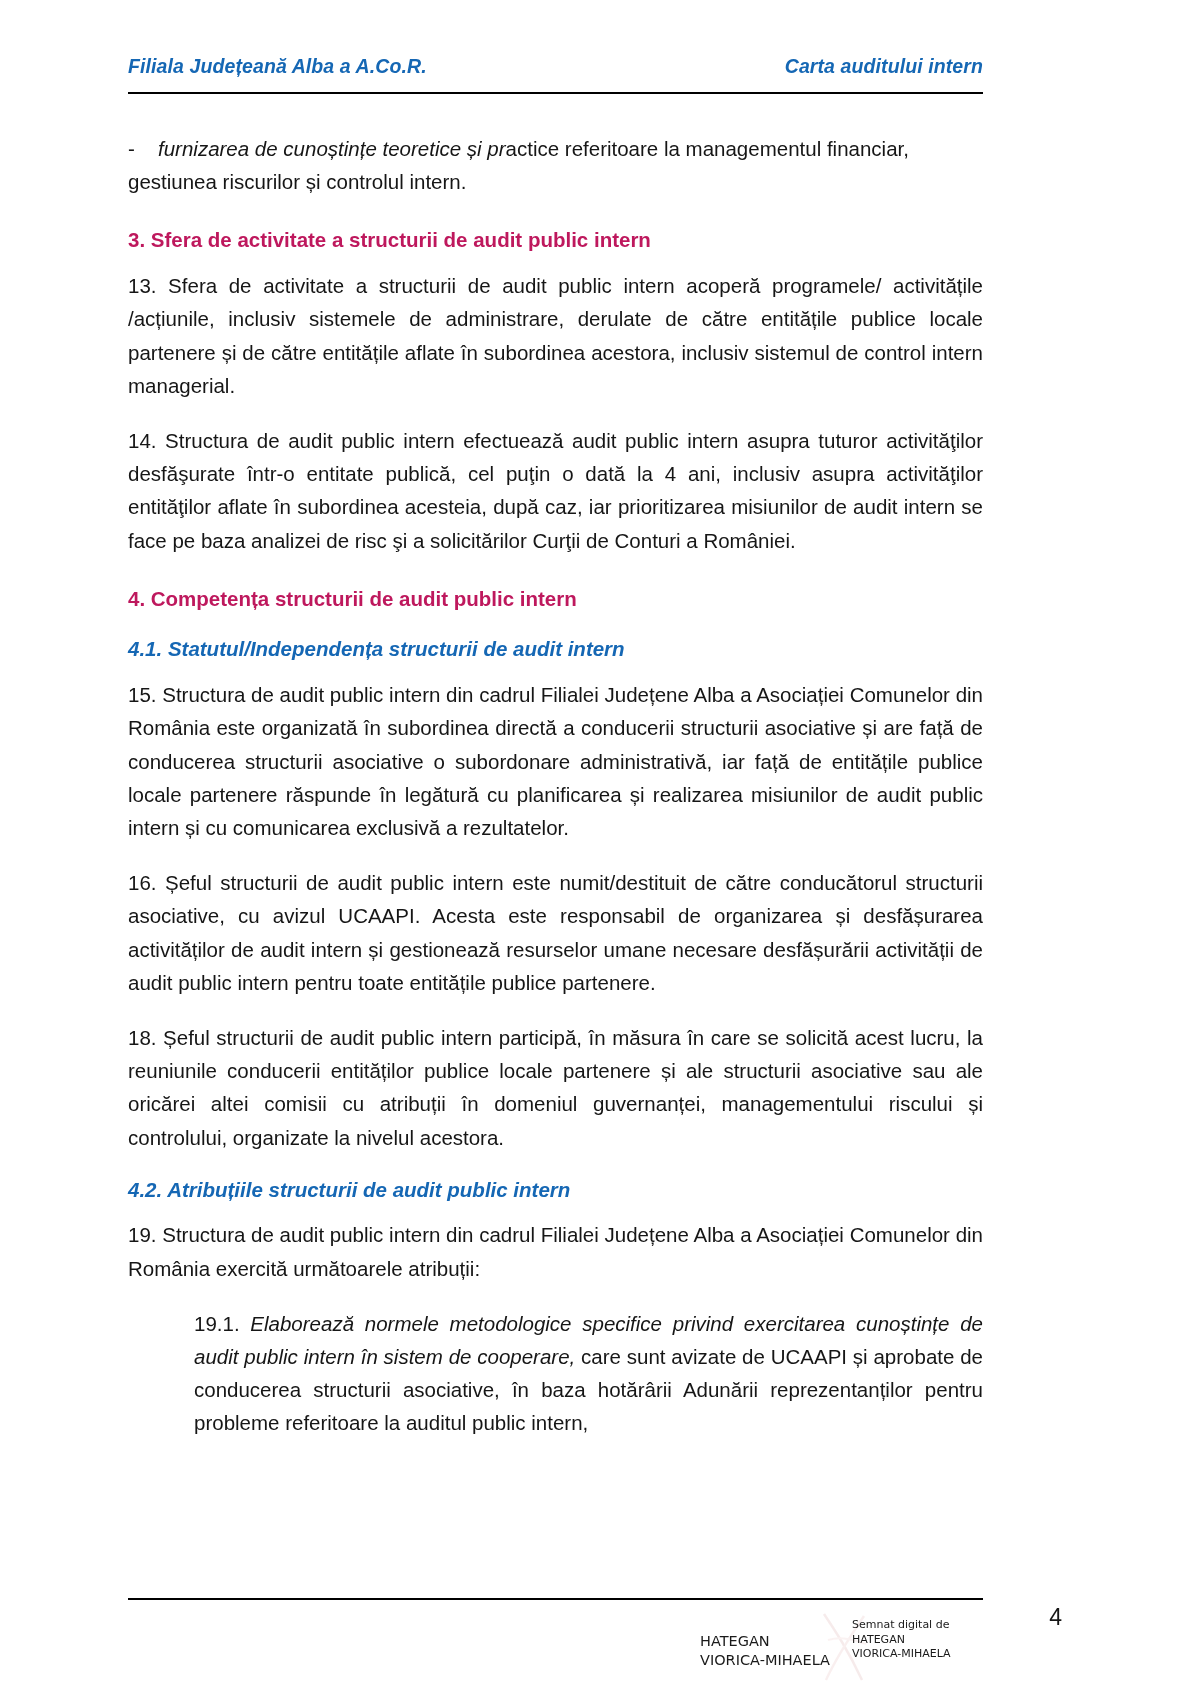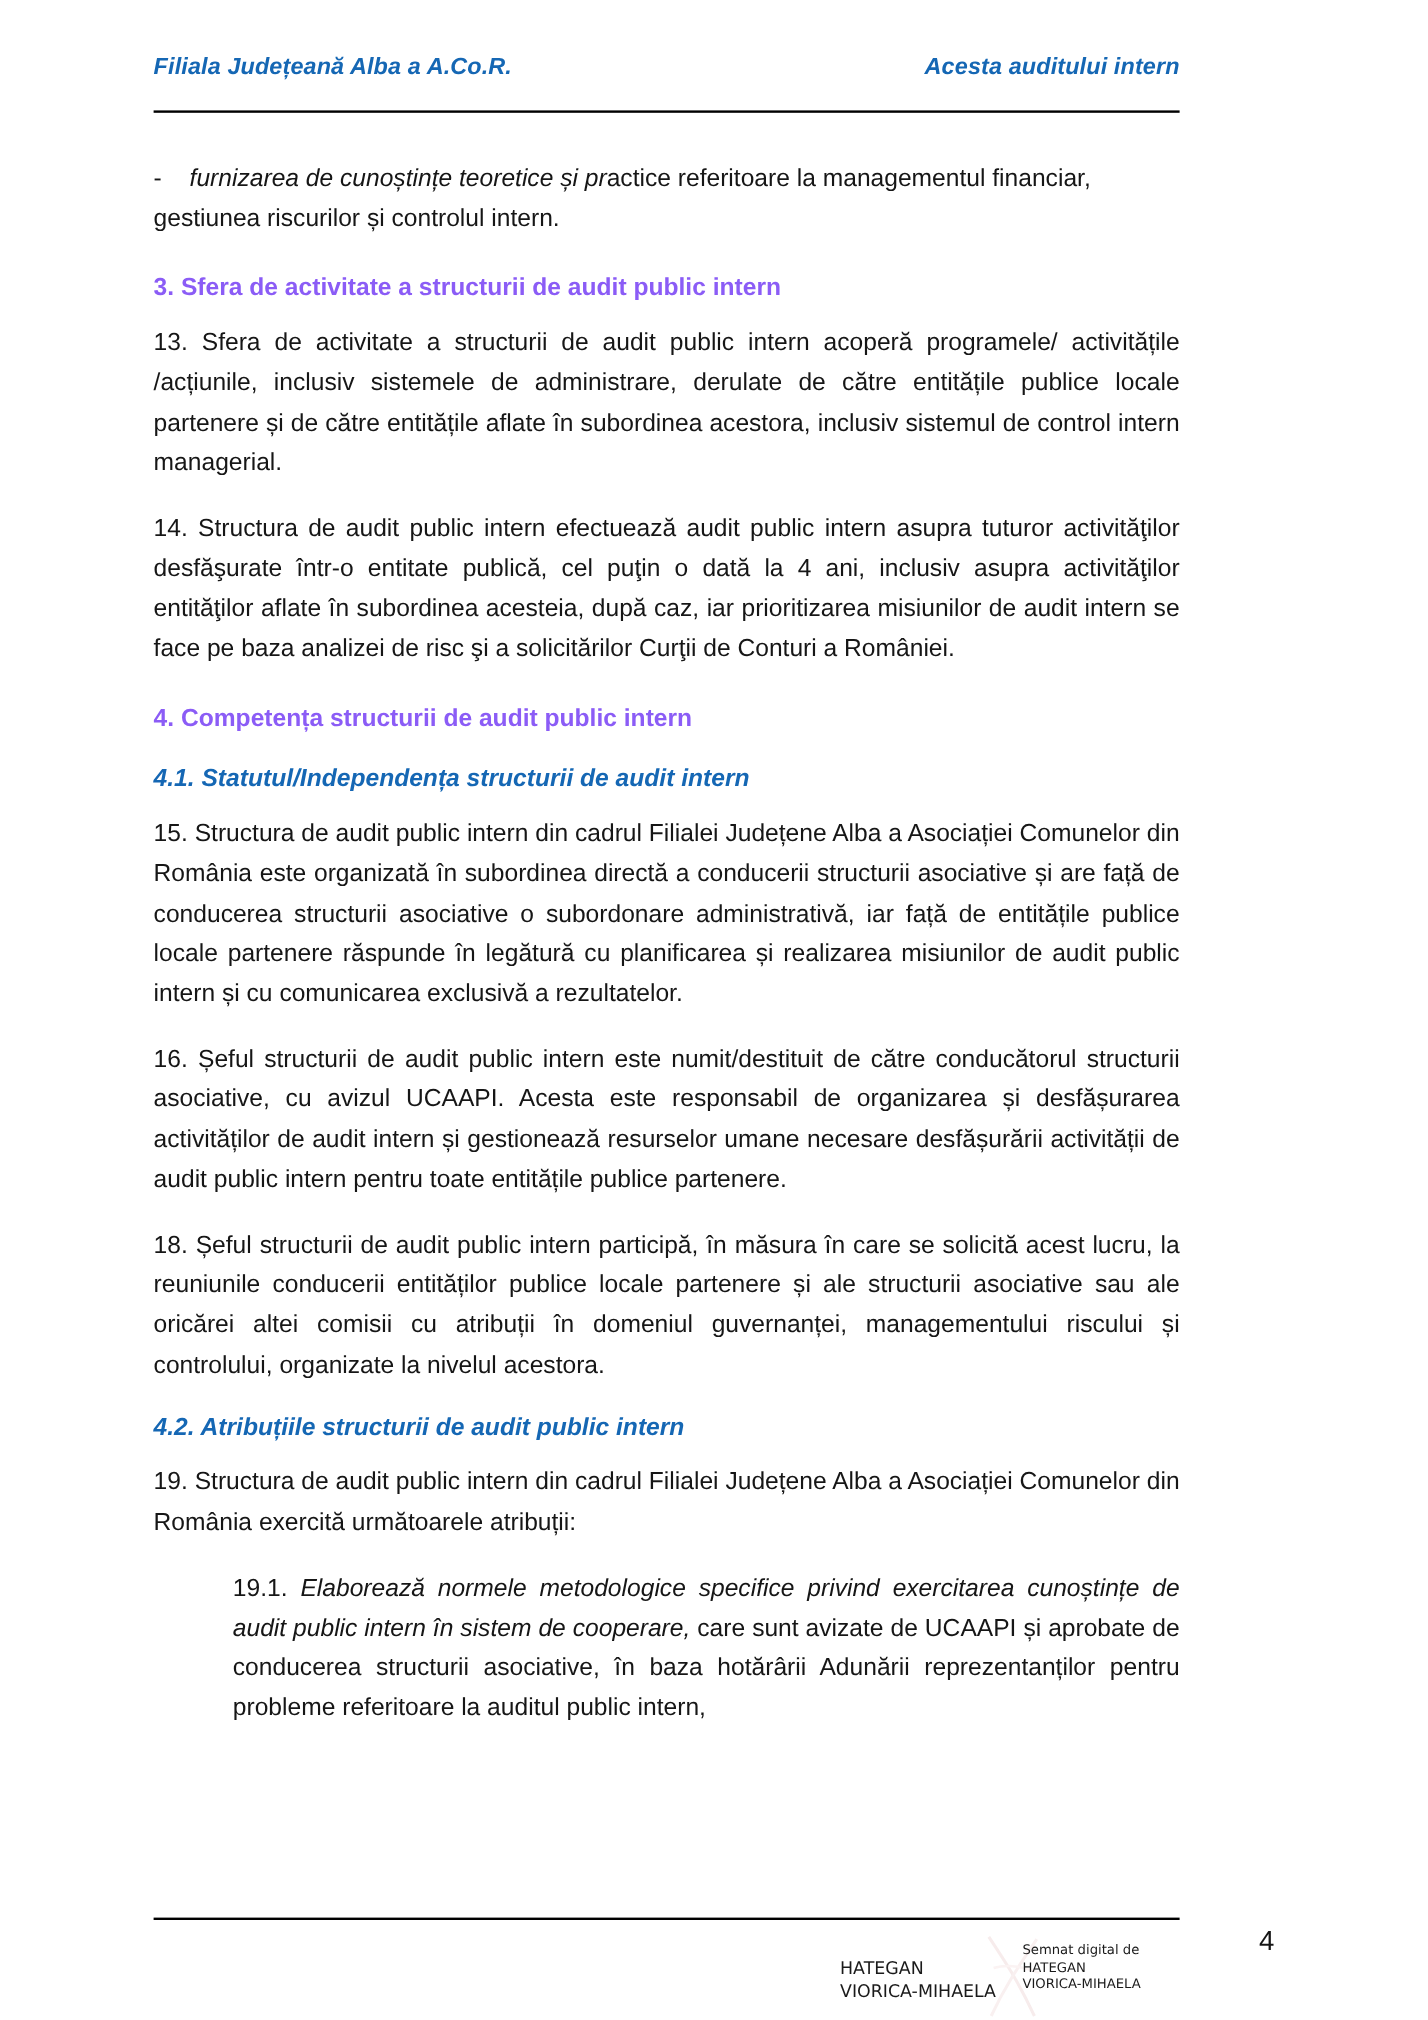--- a/index.html
+++ b/index.html
@@ -17,21 +17,21 @@
     height: 1683px;
     background: #ffffff;
     box-sizing: border-box;
     overflow: hidden;
   }
 
   
   .header {
     position: absolute;
     left: 128px;
-    top: 45px;
+    top: 55px;
     width: 855px;
     display: flex;
     justify-content: space-between;
     align-items: baseline;
   }
   .header-left, .header-right {
     color: #1567b4;
     font-weight: bold;
     font-style: italic;
     font-size: 19.5px;
@@ -76,21 +76,21 @@
   .bullet-dash {
     display: inline-block;
     width: 30px;
   }
   .ital { font-style: italic; }
 
   h2.heading {
     margin: 28px 0 14px 0;
     font-size: 20.5px;
     font-weight: bold;
-    color: #8b5cf6;
+    color: #be185d;
     line-height: 1.4;
   }
   h3.subheading {
     margin: 22px 0 14px 0;
     font-size: 20.5px;
     font-weight: bold;
     font-style: italic;
     color: #1567b4;
     line-height: 1.4;
   }
@@ -158,21 +158,21 @@
     font-family: "DejaVu Sans", sans-serif;
   }
 </style>
 </head>
 <body>
 
 <div class="page">
 
   <div class="header">
     <div class="header-left">Filiala Județeană Alba a A.Co.R.</div>
-    <div class="header-right">Acesta auditului intern</div>
+    <div class="header-right">Carta auditului intern</div>
   </div>
   <div class="header-rule"></div>
 
   <div class="content">
 
     <div class="bullet-para">
       <span class="bullet-dash">-</span><span class="ital">furnizarea de cunoștințe teoretice și pr</span><span>actice referitoare la managementul financiar, gestiunea riscurilor și controlul intern.</span>
     </div>
 
     <h2 class="heading">3. Sfera de activitate a structurii de audit public intern</h2>

